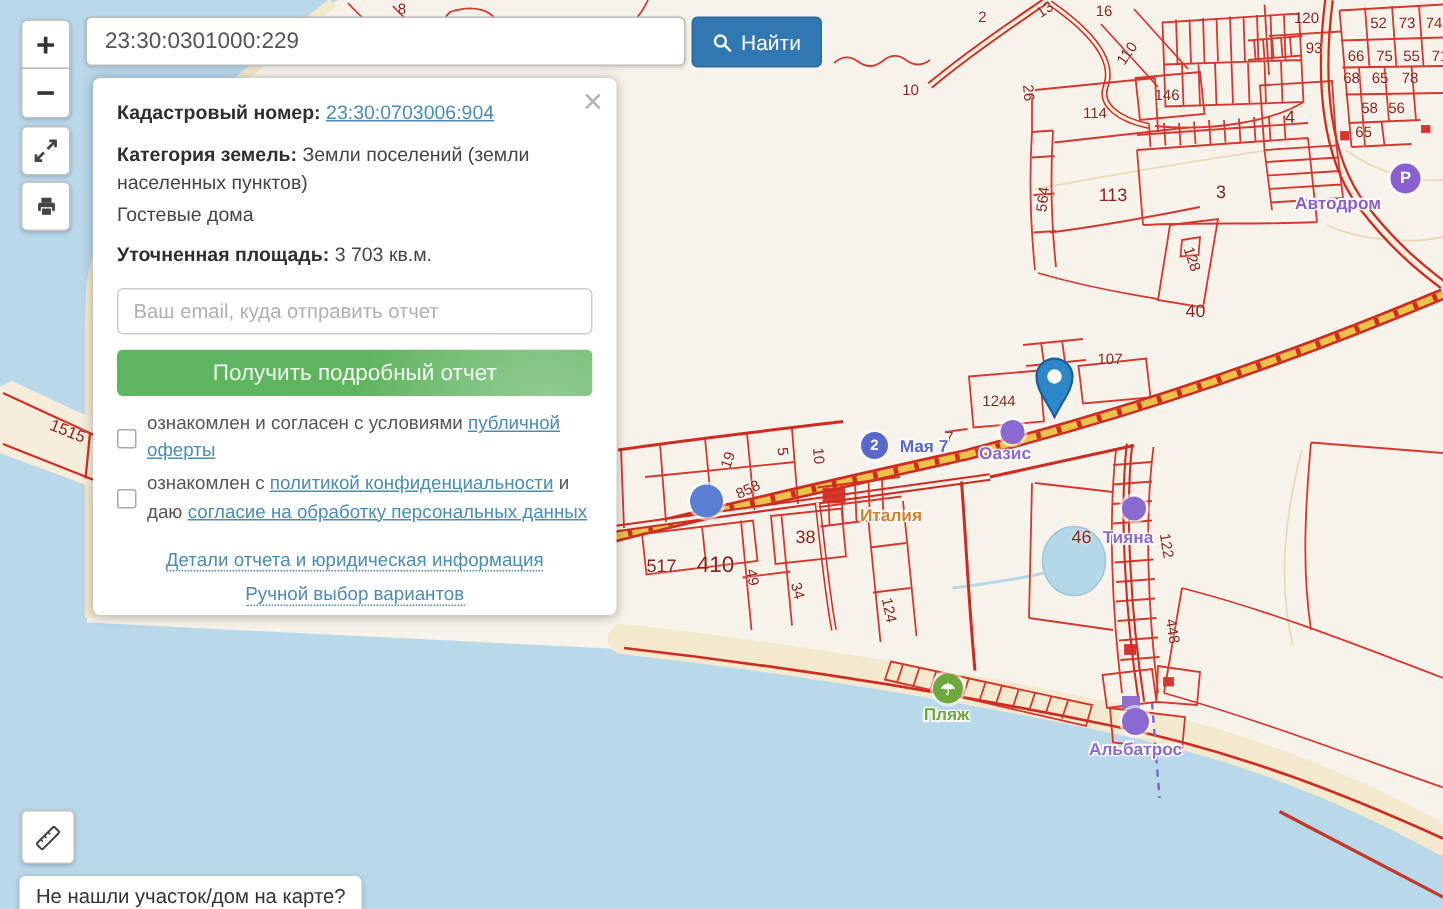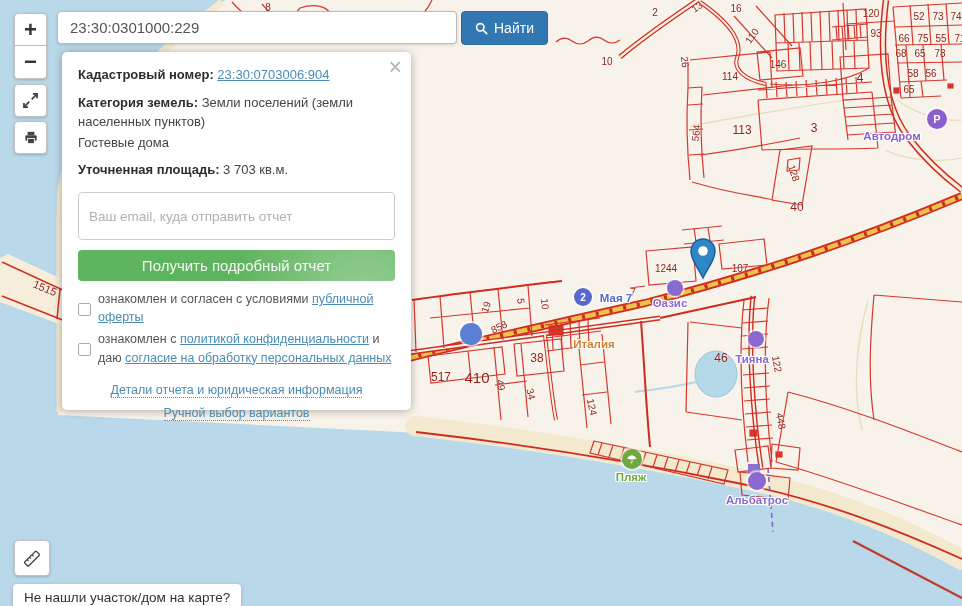--- a/index.html
+++ b/index.html
@@ -38,21 +38,21 @@
 
   
   .panel { position:absolute; left:62px; top:52px; width:349px; height:358px; background:#fff;
            border-radius:5px; box-shadow:0 1px 8px rgba(0,0,0,.3); padding:14px 16px 10px;
            font-size:13px; color:#444; line-height:1.45; }
   .panel b { color:#2e2e2e; }
   .panel a { color:#4a8cb5; text-decoration:underline; cursor:pointer; }
   .panel p { margin-bottom:9px; }
   .close-x { position:absolute; right:9px; top:4px; font-size:23px; color:#b3b3b3; font-weight:300;
              cursor:pointer; line-height:1; }
-  .email-inp { width:100%; height:48px; border:1px solid #ccc; border-radius:4px; padding:0 10px;
+  .email-inp { width:100%; height:31px; border:1px solid #ccc; border-radius:4px; padding:0 10px;
              font-size:13.5px; color:#555; font-family:"Liberation Sans",sans-serif; outline:none; margin:3px 0 10px; }
   .email-inp::placeholder { color:#b0b0b0; }
   .green-btn { width:100%; height:31px; border:none; border-radius:4px; cursor:pointer;
              background:radial-gradient(circle at 90% 160%, rgba(255,255,255,.35), rgba(255,255,255,0) 45%), #5fb45f;
              color:rgba(255,255,255,.92); font-size:15px; font-family:"Liberation Sans",sans-serif; margin-bottom:9px; }
   .cb-row { display:flex; gap:7px; align-items:center; font-size:12.5px; color:#555; margin-bottom:4px; }
   .cb-row input[type=checkbox] { width:13px; height:13px; margin-top:2px; accent-color:#fff;
              border:1px solid #aaa; appearance:none; border-radius:2px; background:#fff; cursor:pointer; flex:0 0 13px; }
   .dotted-links { text-align:center; margin-top:12px; font-size:12.5px; line-height:1.9; }
   .dotted-links a { text-decoration:none; border-bottom:1px dotted #4a8cb5; }
@@ -209,21 +209,21 @@
       <span class="pnum" style="left: 931px; top: 73px; transform: translate(-50%, -50%);">56</span>
       <span class="pnum" style="left: 909px; top: 89px; transform: translate(-50%, -50%);">65</span>
       <span class="pnum" style="left: 860px; top: 78px; font-size: 12px; transform: translate(-50%, -50%);">4</span>
       <span class="pnum" style="left: 778px; top: 64px; transform: translate(-50%, -50%);">146</span>
       <span class="pnum" style="left: 730px; top: 76px; font-size: 10px; transform: translate(-50%, -50%);">114</span>
       <span class="pnum" style="left: 696px; top: 133px; transform: translate(-50%, -50%) rotate(-83deg);">564</span>
       <span class="pnum" style="left: 742px; top: 130px; font-size: 12px; transform: translate(-50%, -50%);">113</span>
       <span class="pnum" style="left: 814px; top: 128px; font-size: 12px; transform: translate(-50%, -50%);">3</span>
       <span class="pnum" style="left: 794px; top: 173px; transform: translate(-50%, -50%) rotate(72deg);">128</span>
       <span class="pnum" style="left: 797px; top: 207px; font-size: 12px; transform: translate(-50%, -50%);">40</span>
-      <span class="pnum" style="left: 740px; top: 268px; transform: translate(-50%, -50%);">107</span>
+      <span class="pnum" style="left: 740px; top: 240px; transform: translate(-50%, -50%);">107</span>
       <span class="pnum" style="left: 666px; top: 268px; transform: translate(-50%, -50%);">1244</span>
       <span class="pnum" style="left: 633px; top: 292px; transform: translate(-50%, -50%);">7</span>
       <span class="pnum" style="left: 486px; top: 307px; transform: translate(-50%, -50%) rotate(-70deg);">19</span>
       <span class="pnum" style="left: 521px; top: 301px; transform: translate(-50%, -50%) rotate(85deg);">5</span>
       <span class="pnum" style="left: 545px; top: 304px; transform: translate(-50%, -50%) rotate(85deg);">10</span>
       <span class="pnum" style="left: 499px; top: 327px; transform: translate(-50%, -50%) rotate(-25deg);">858</span>
       <span class="pnum" style="left: 473px; top: 335px; transform: translate(-50%, -50%) rotate(-55deg);">16</span>
       <span class="pnum" style="left: 477px; top: 377px; font-size: 15px; transform: translate(-50%, -50%);">410</span>
       <span class="pnum" style="left: 441px; top: 377px; font-size: 12px; transform: translate(-50%, -50%);">517</span>
       <span class="pnum" style="left: 501px; top: 385px; transform: translate(-50%, -50%) rotate(80deg);">49</span>

